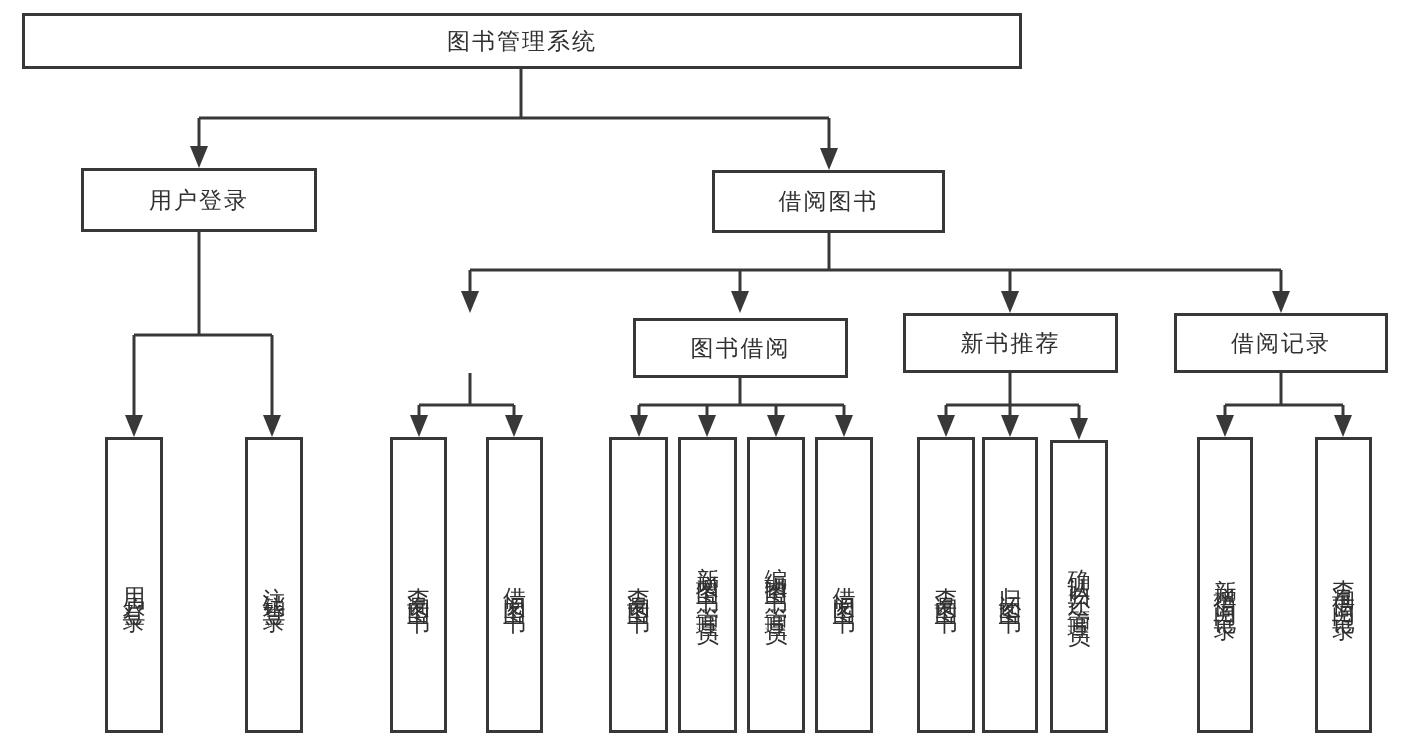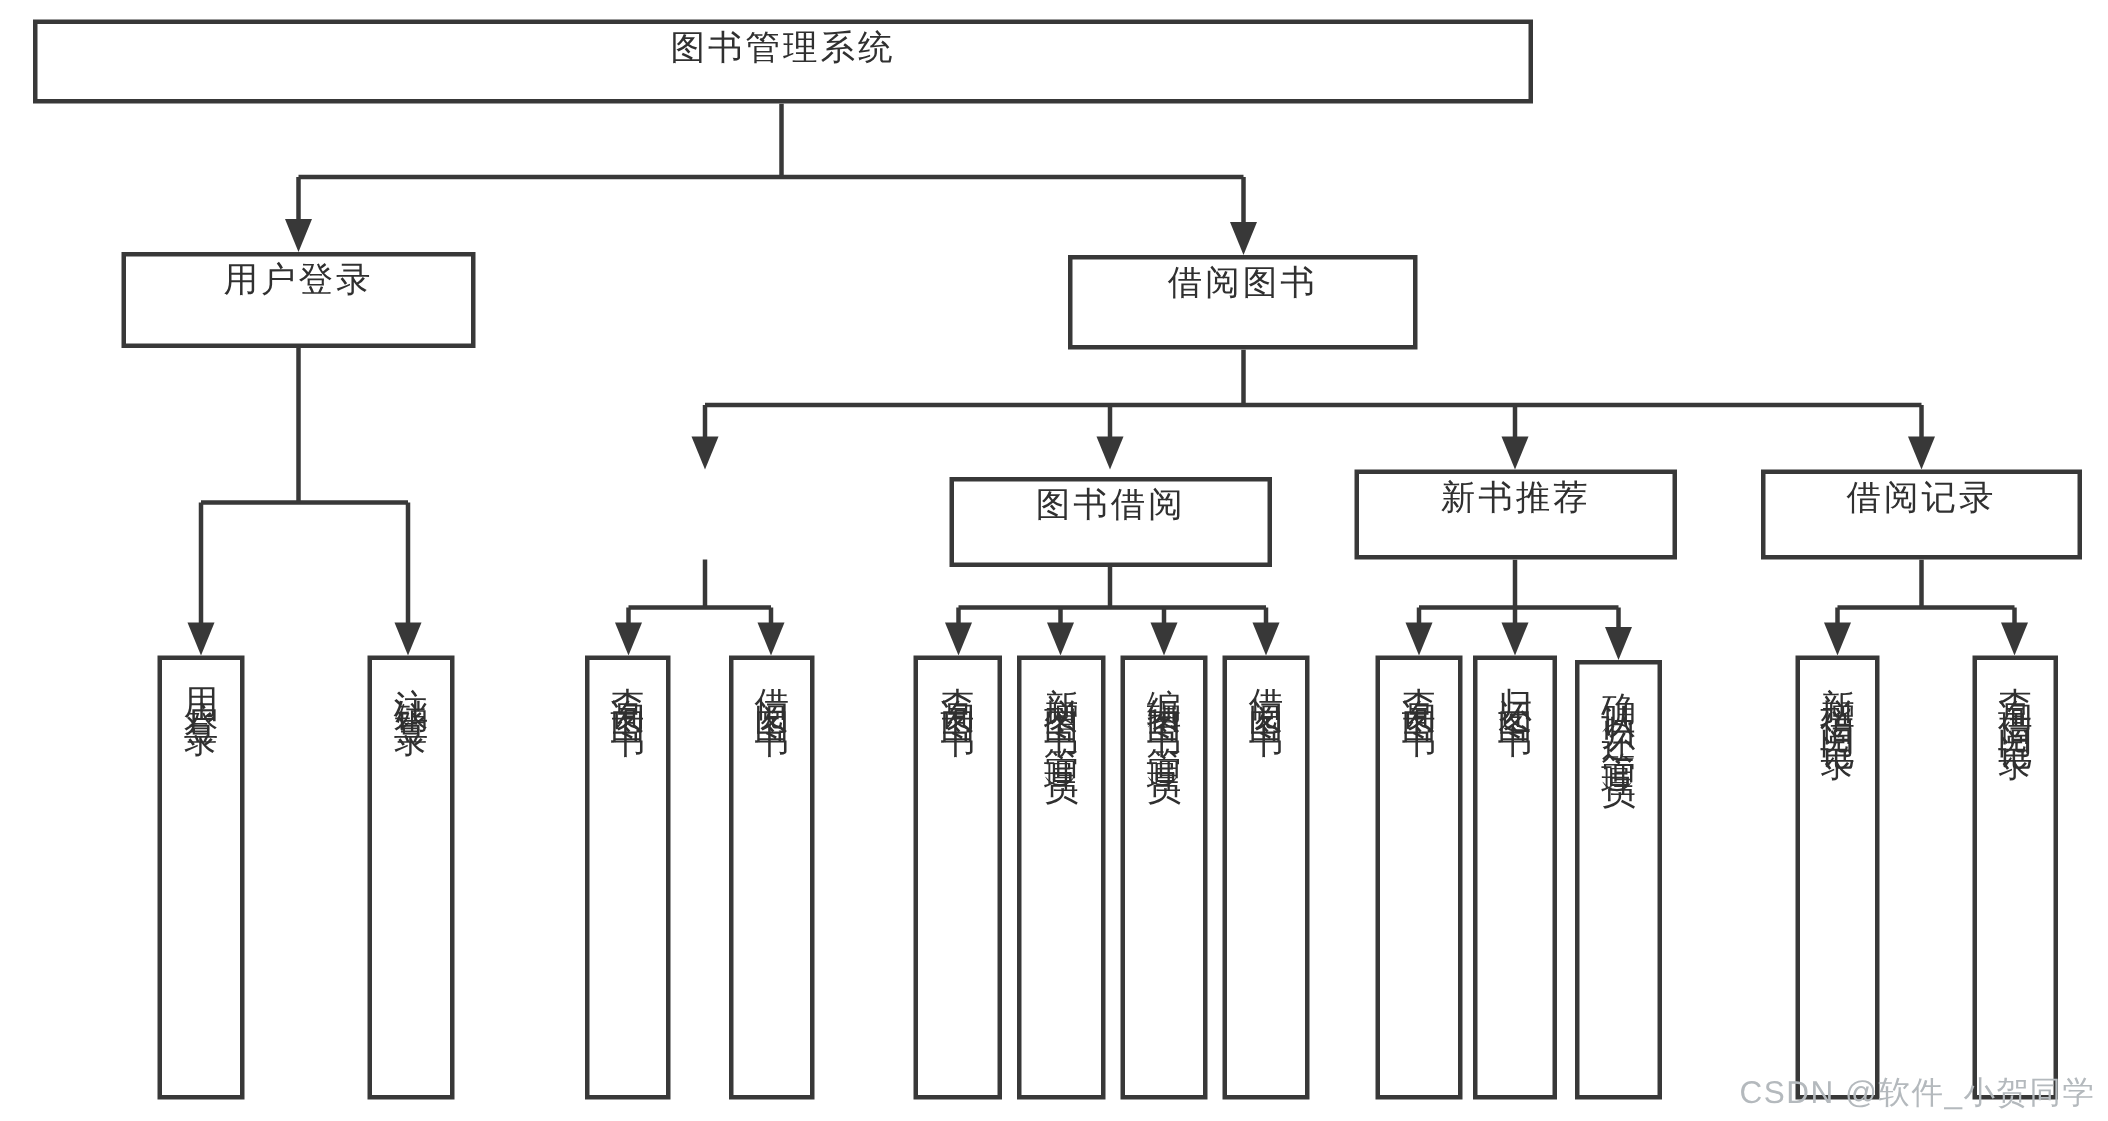--- a/index.html
+++ b/index.html
@@ -14,21 +14,21 @@
     background:#ffffff;
     overflow:hidden;
   }
   #wires{position:absolute;left:0;top:0;width:1405px;height:747px;}
   .box{
     position:absolute;
     box-sizing:border-box;
     border:3px solid var(--line);
     background:#ffffff;
     display:flex;
-    align-items:flex-start;
+    align-items:center;
     justify-content:center;
     color:var(--text);
   }
   .hbox span{
     font-size:23px;
     letter-spacing:2px;
     white-space:nowrap;
   }
   .vbox span{
     writing-mode:vertical-rl;
@@ -166,15 +166,14 @@
     <span>确认归还（管理员）</span>
   </div>
 
   <div class="box vbox" style="left:1197px;top:437px;width:56px;height:296px">
     <span>新增借阅记录</span>
   </div>
   <div class="box vbox" style="left:1315px;top:437px;width:57px;height:296px">
     <span>查询借阅记录</span>
   </div>
 
-  <div class="watermark">CSDN @软件_小贺同学</div>
 
 </div>
 
 </body></html>

